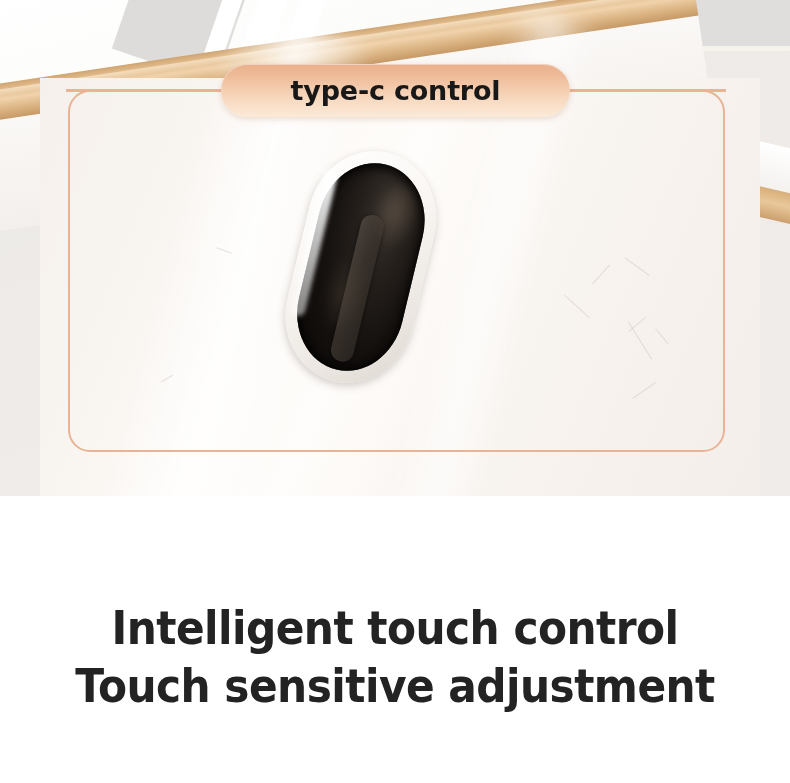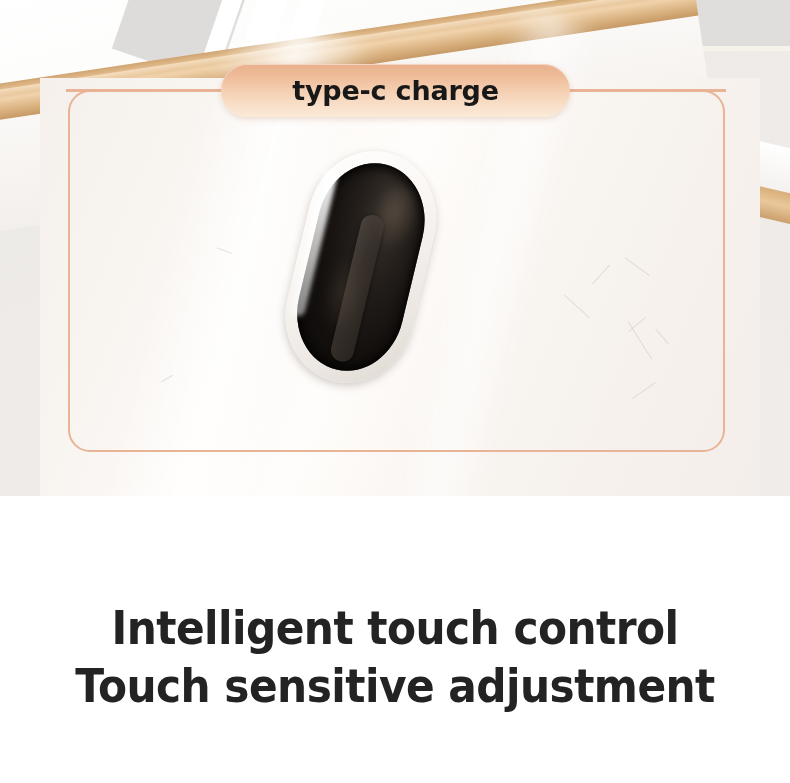--- a/index.html
+++ b/index.html
@@ -386,21 +386,21 @@
         <div class="port-gloss2"></div>
       </div>
       <div class="port-hi-left"></div>
     </div>
 
     <div class="frame"></div>
     <div class="frame-line-l"></div>
     <div class="frame-line-r"></div>
 
     <div class="badge">
-      <span class="badge-label">type-c charge</span>
+      <span class="badge-label">type-c control</span>
     </div>
 
   </div>
 
   <div class="caption">
     <div class="cap-line cap-1">Intelligent touch control</div>
     <div class="cap-line cap-2">Touch sensitive adjustment</div>
   </div>
 
 </div>

